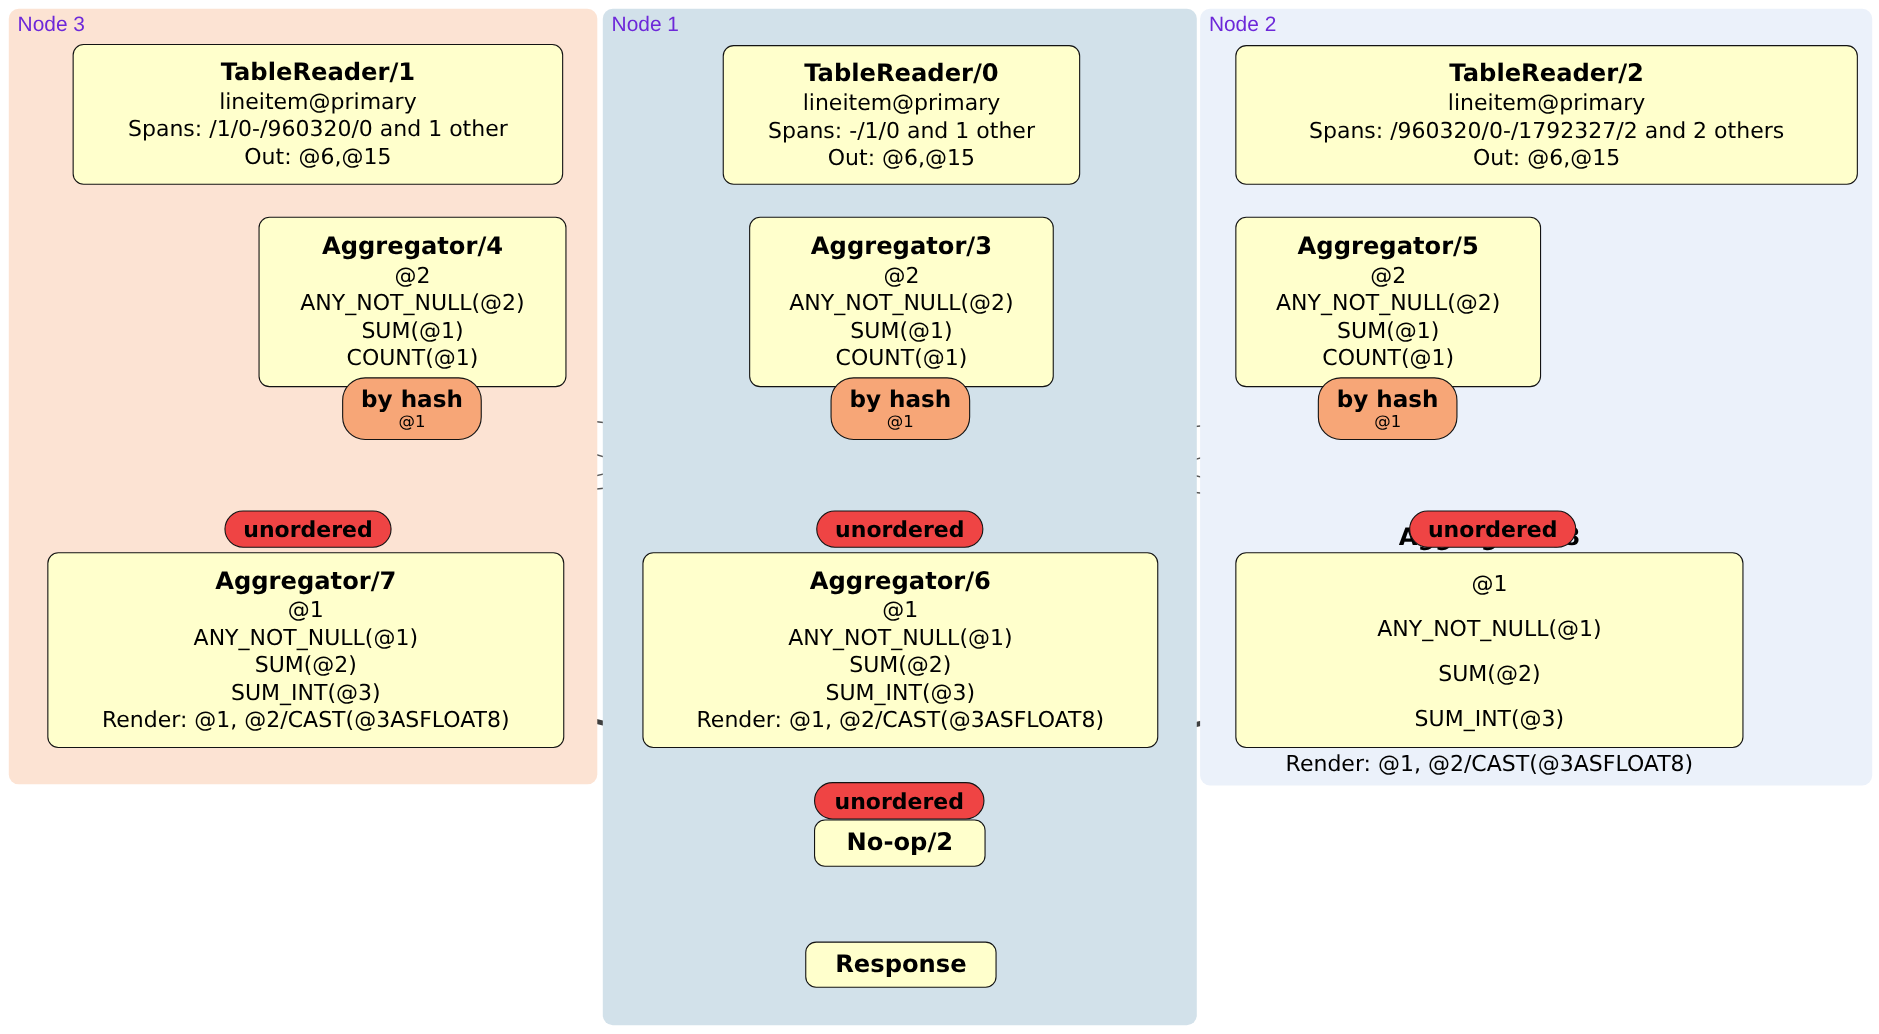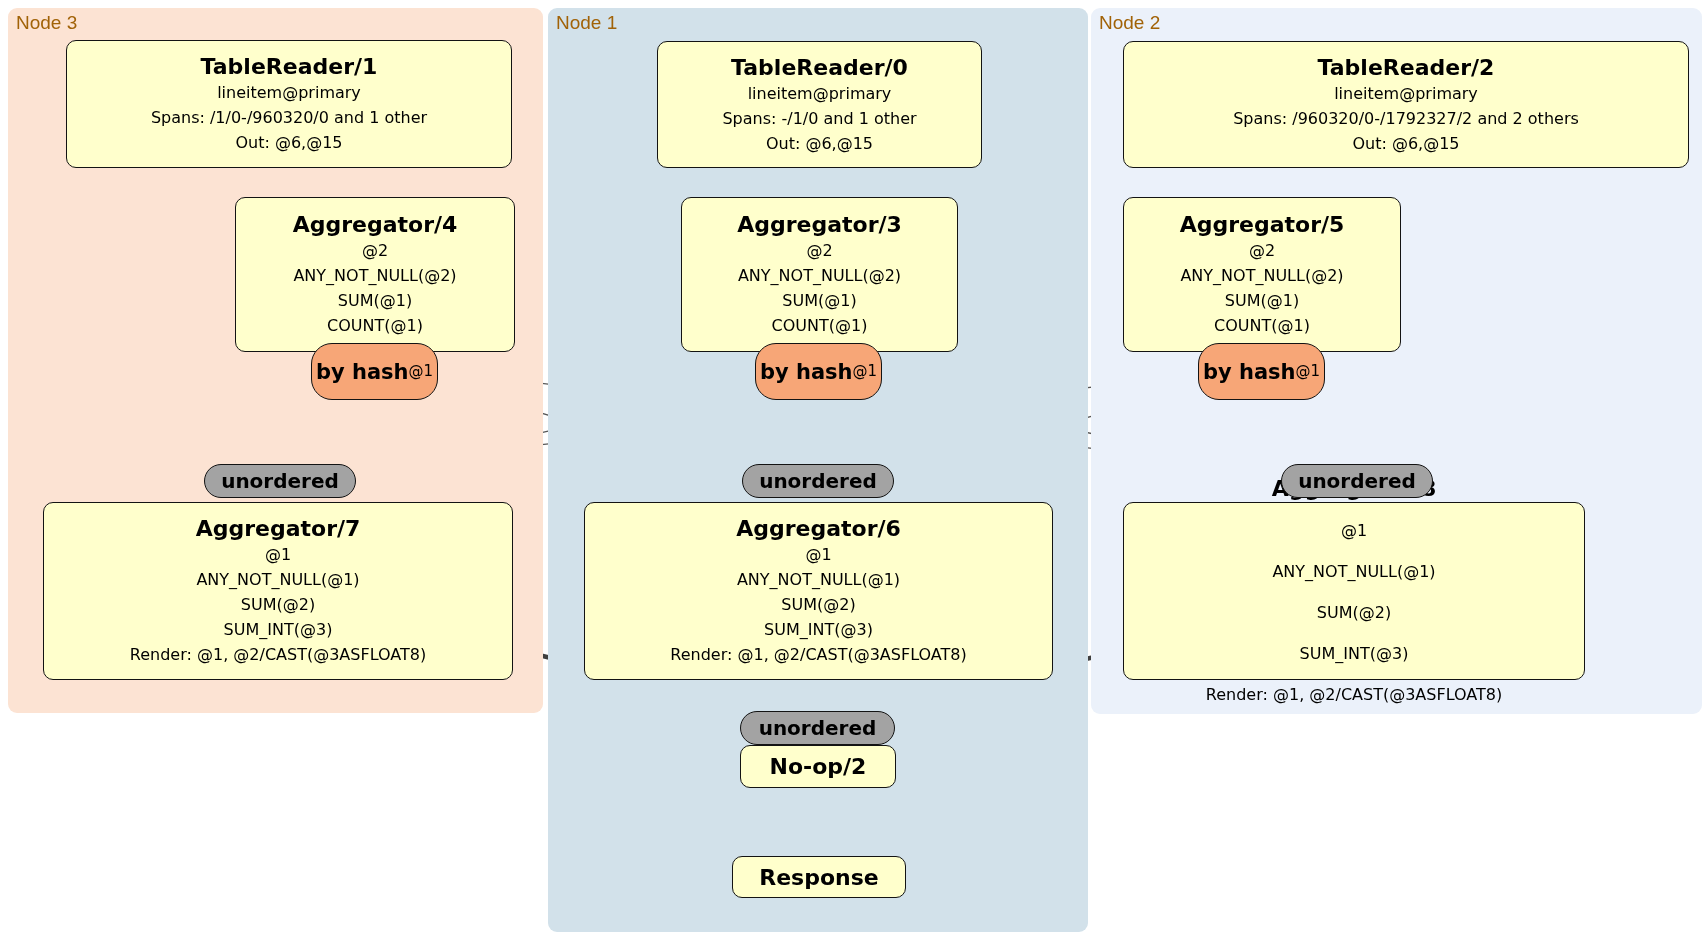--- a/index.html
+++ b/index.html
@@ -3,39 +3,39 @@
 <meta charset="utf-8">
 <style>
   html,body{margin:0;padding:0;background:#ffffff;}
   .canvas{
     position:relative;width:1708px;height:940px;overflow:hidden;
     font-family:"DejaVu Sans",sans-serif;color:#000;
   }
   .region{position:absolute;border-radius:9px;}
   .region-label{
     position:absolute;font-family:"Liberation Sans",sans-serif;
-    font-size:19px;color:#a16207;white-space:nowrap;
+    font-size:19px;color:#6d28d9;white-space:nowrap;
   }
   svg.edges{position:absolute;left:0;top:0;}
   .box{
     position:absolute;background:#ffffcc;border:1.6px solid #131313;border-radius:10px;
     display:flex;flex-direction:column;align-items:center;justify-content:center;
     text-align:center;box-sizing:border-box;
   }
   .box-title{font-weight:700;font-size:22px;line-height:27px;white-space:nowrap;}
-  .box-line{font-size:16px;line-height:25px;white-space:nowrap;}
+  .box-line{font-size:20px;line-height:25px;white-space:nowrap;}
   .oval{
     position:absolute;border:1.7px solid #131313;box-sizing:border-box;
-    display:flex;flex-direction:row;align-items:center;justify-content:center;
+    display:flex;flex-direction:column;align-items:center;justify-content:center;
     text-align:center;
   }
   .router{background:#f7a677;border-radius:21px;}
   .router .oval-label{font-weight:700;font-size:21px;line-height:24px;}
   .router .oval-sub{font-size:15px;line-height:17px;}
-  .sync{background:#a3a3a3;border-radius:17px;}
+  .sync{background:#ef4444;border-radius:17px;}
   .sync .oval-label{font-weight:700;font-size:20px;line-height:22px;}
 </style>
 </head>
 <body>
 
 <div class="canvas">
   <svg class="edges" width="1708" height="940">
     <defs>
       <marker id="arr-thin" markerUnits="userSpaceOnUse" markerWidth="11" markerHeight="11" viewBox="0 0 10 10" refX="8.5" refY="5" orient="auto">
         <path d="M0,0 L10,5 L0,10 z" fill="#4a4a4a"></path>

